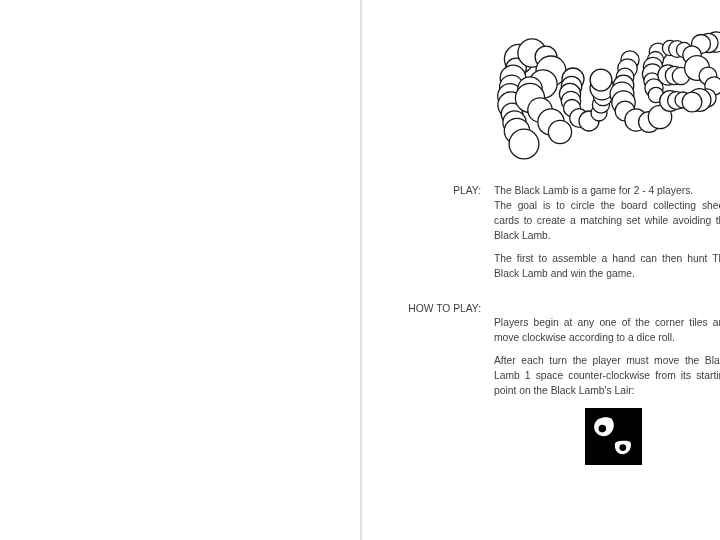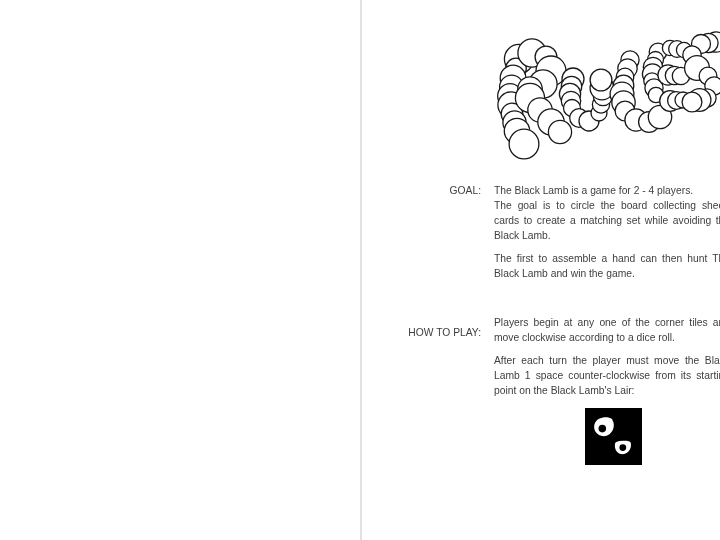--- a/index.html
+++ b/index.html
@@ -35,21 +35,21 @@
   .section-label {
     position: absolute;
     left: 380px;
     width: 101px;
     text-align: right;
     font-size: 10.3px;
     line-height: 15px;
     color: #3e3e3e;
   }
   #goal-label { top: 183px; }
-  #how-label  { top: 325px; }
+  #how-label  { top: 301px; }
   .section-body {
     position: absolute;
     left: 494px;
     width: 236px;
     font-size: 10.3px;
     line-height: 15px;
     color: #3e3e3e;
   }
   #goal-body { top: 183px; }
   #how-body  { top: 315px; }
@@ -138,21 +138,21 @@
       <circle cx="213.0" cy="20.0" r="9.5"></circle>
       <circle cx="204.0" cy="31.0" r="9.2"></circle>
       <circle cx="209.0" cy="44.0" r="12.4"></circle>
       <circle cx="220.0" cy="52.0" r="8.9"></circle>
       <circle cx="226.0" cy="62.0" r="9.2"></circle>
       <circle cx="219.0" cy="74.0" r="9.1"></circle>
       <circle cx="211.5" cy="76.0" r="11.4"></circle>
       <circle cx="204.0" cy="78.0" r="9.9"></circle>
     </svg>
 
-  <div class="section-label" id="goal-label">GOAL:</div>
+  <div class="section-label" id="goal-label">PLAY:</div>
 
   <div class="section-body" id="goal-body">
     <p class="para">
       <span class="line">The Black Lamb is a game for 2 - 4 players.</span>
       <span class="line full">The goal is to circle the board collecting sheep</span>
       <span class="line full">cards to create a matching set while avoiding the</span>
       <span class="line">Black Lamb.</span>
     </p>
     <p class="para">
       <span class="line full">The first to assemble a hand can then hunt The</span>

